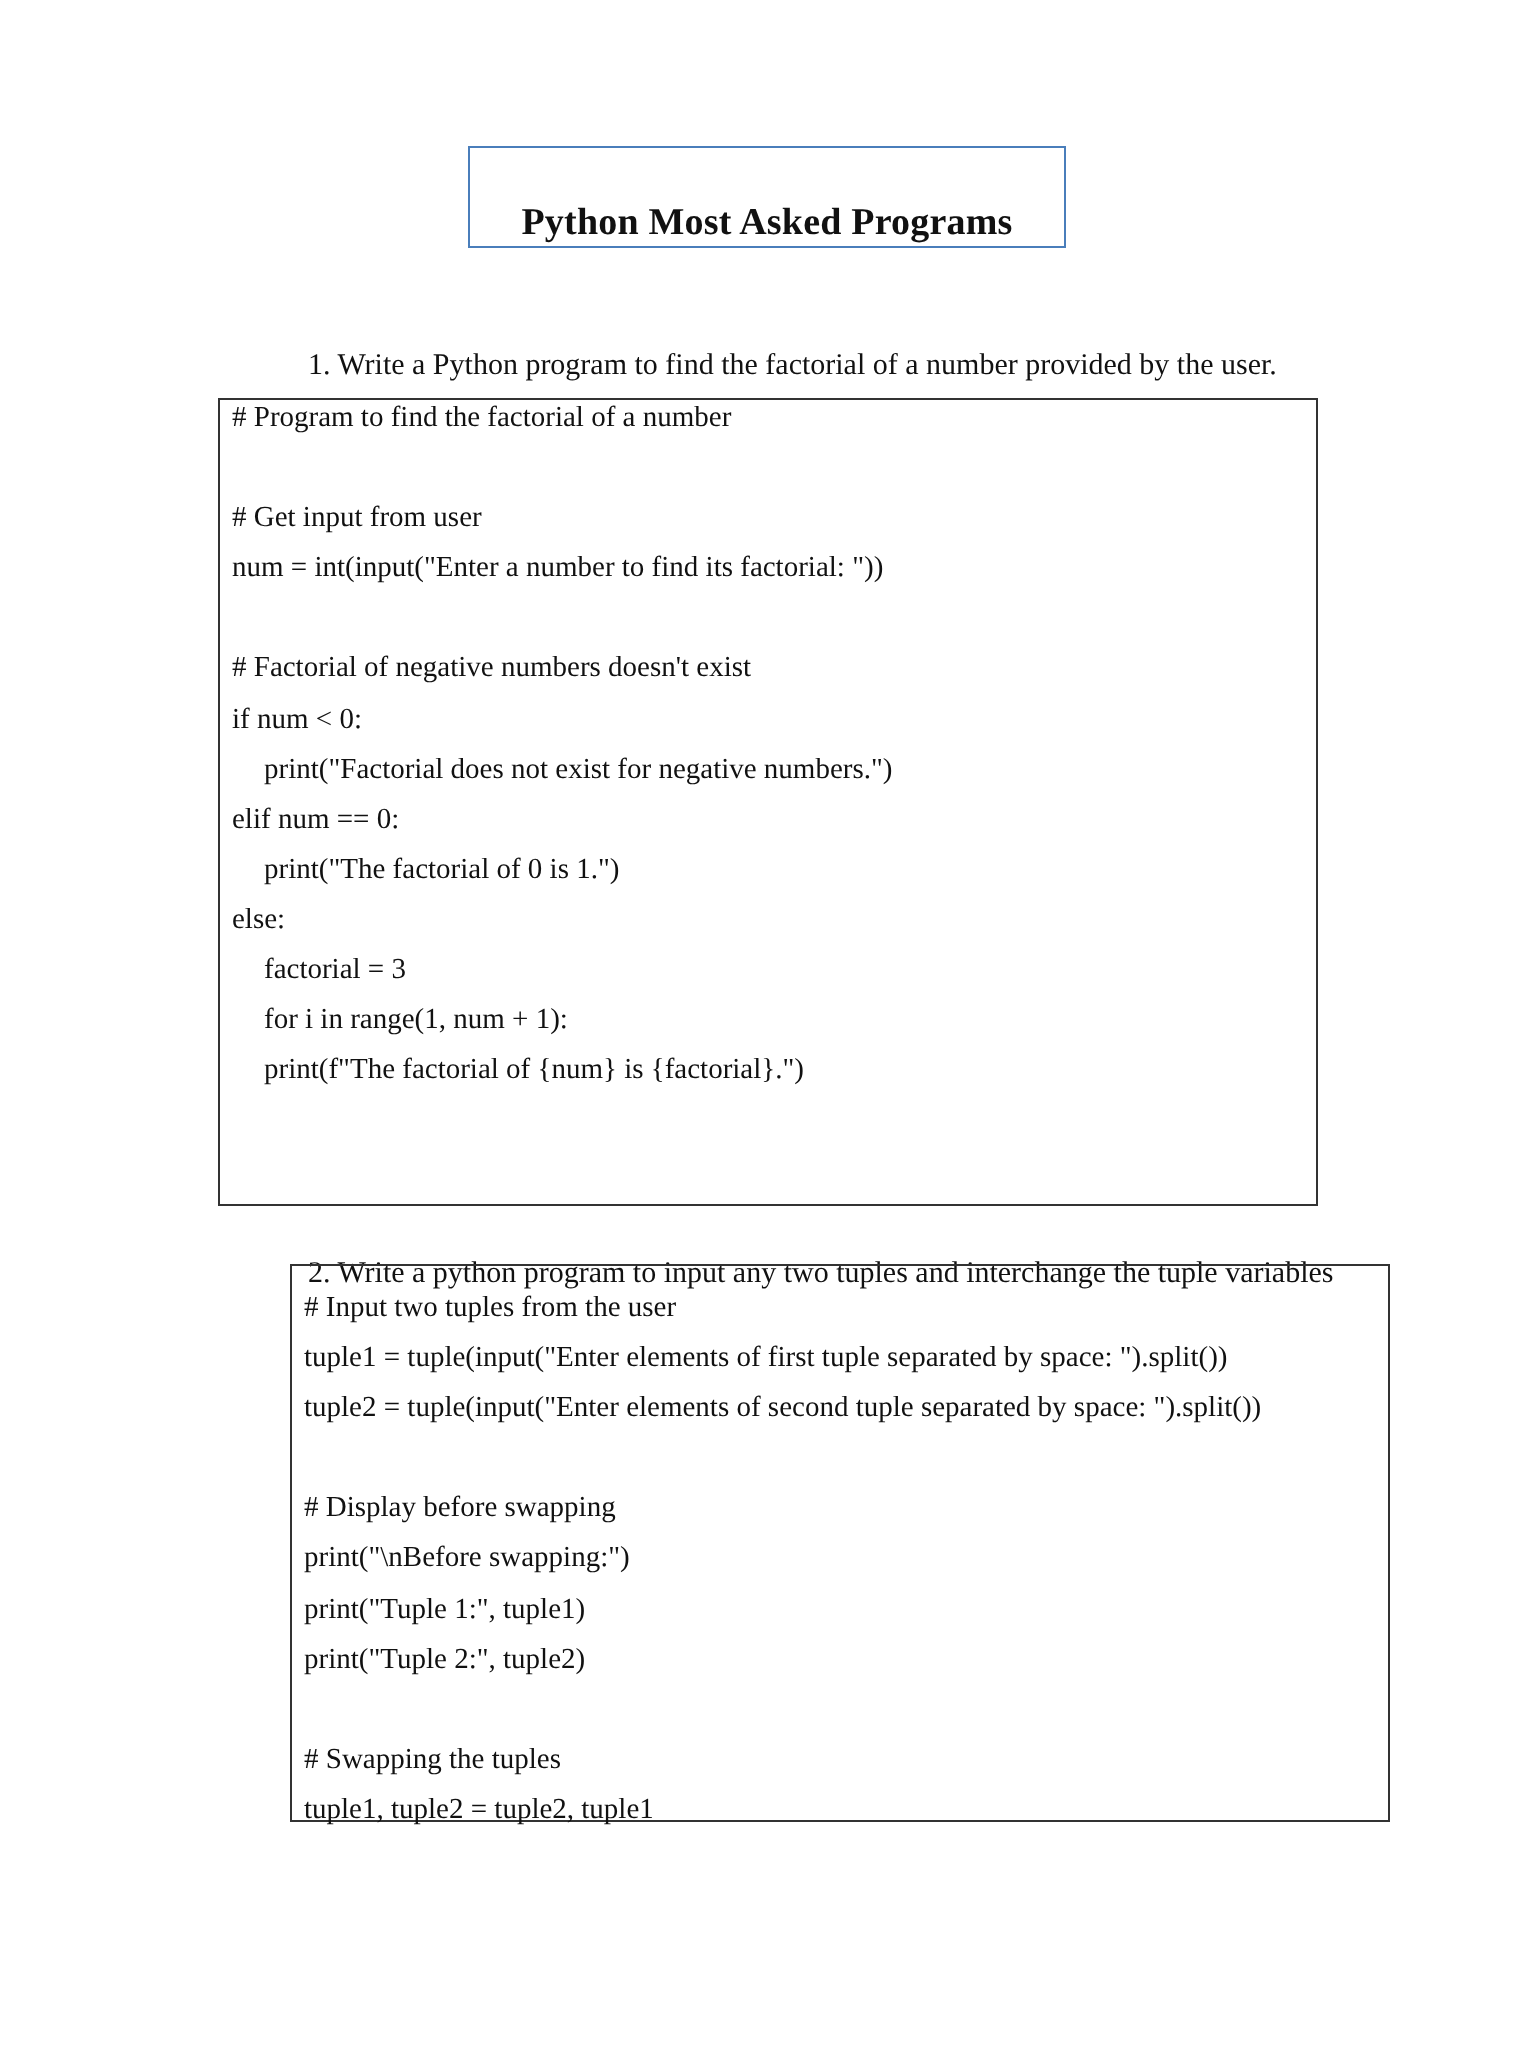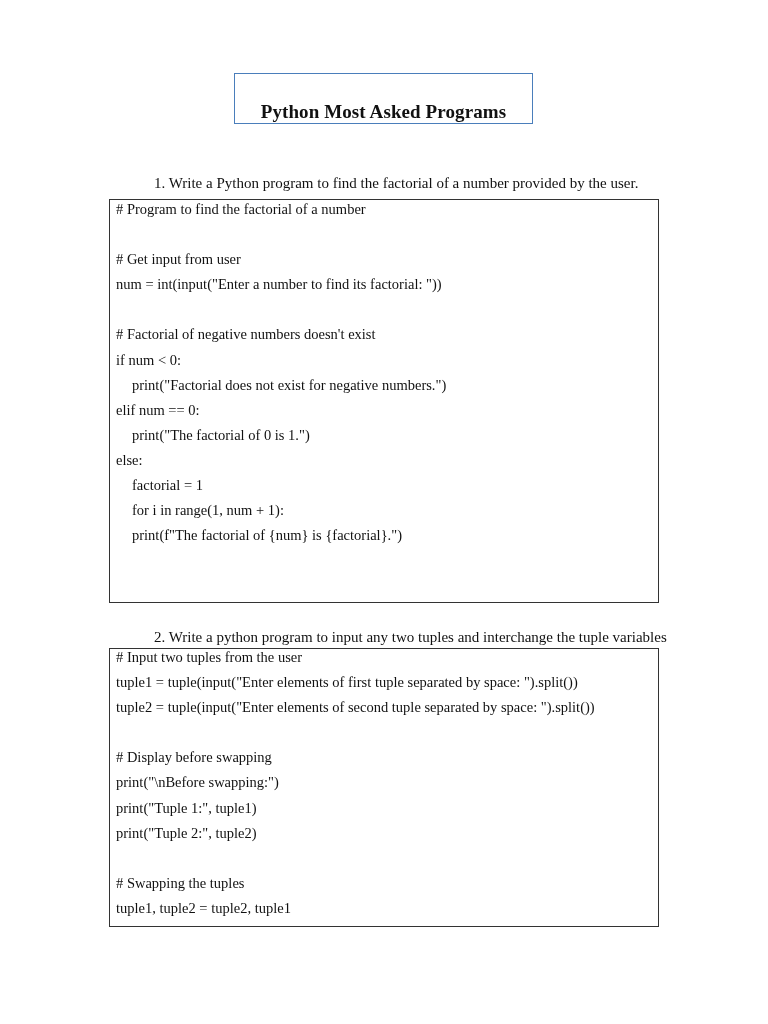--- a/index.html
+++ b/index.html
@@ -52,21 +52,21 @@
       font-size: 14.5px;
       height: 25.1px;
       line-height: 17px;
       white-space: pre;
     }
     .code-line.indent1 { padding-left: 16px; }
     .code-line.indent2 { padding-left: 32px; }
     #q1 { top: 174px; }
     #box1 { top: 199px; height: 404px; padding-top: 1px; }
     #q2 { top: 628px; }
-    #box2 { top: 648px; height: 279px; padding-top: 0px; }
+    #box2 { top: 632px; height: 279px; padding-top: 13px; margin-left: 36px; }
   </style>
 </head>
 <body>
 
 <div class="title-box">
   <span class="title-text">Python Most Asked Programs</span>
 </div>
 
 <div class="question" id="q1">1. Write a Python program to find the factorial of a number provided by the user.</div>
 
@@ -75,21 +75,21 @@
   <div class="code-line"></div>
   <div class="code-line"># Get input from user</div>
   <div class="code-line">num = int(input("Enter a number to find its factorial: "))</div>
   <div class="code-line"></div>
   <div class="code-line"># Factorial of negative numbers doesn't exist</div>
   <div class="code-line">if num &lt; 0:</div>
   <div class="code-line indent1">print("Factorial does not exist for negative numbers.")</div>
   <div class="code-line">elif num == 0:</div>
   <div class="code-line indent1">print("The factorial of 0 is 1.")</div>
   <div class="code-line">else:</div>
-  <div class="code-line indent1">factorial = 1</div>
+  <div class="code-line indent1">factorial = 3</div>
   <div class="code-line indent1">for i in range(1, num + 1):</div>
   <div class="code-line indent1">print(f"The factorial of {num} is {factorial}.")</div>
 </div>
 
 <div class="question" id="q2">2. Write a python program to input any two tuples and interchange the tuple variables</div>
 
 <div class="code-box" id="box2">
   <div class="code-line"># Input two tuples from the user</div>
   <div class="code-line">tuple1 = tuple(input("Enter elements of first tuple separated by space: ").split())</div>
   <div class="code-line">tuple2 = tuple(input("Enter elements of second tuple separated by space: ").split())</div>

